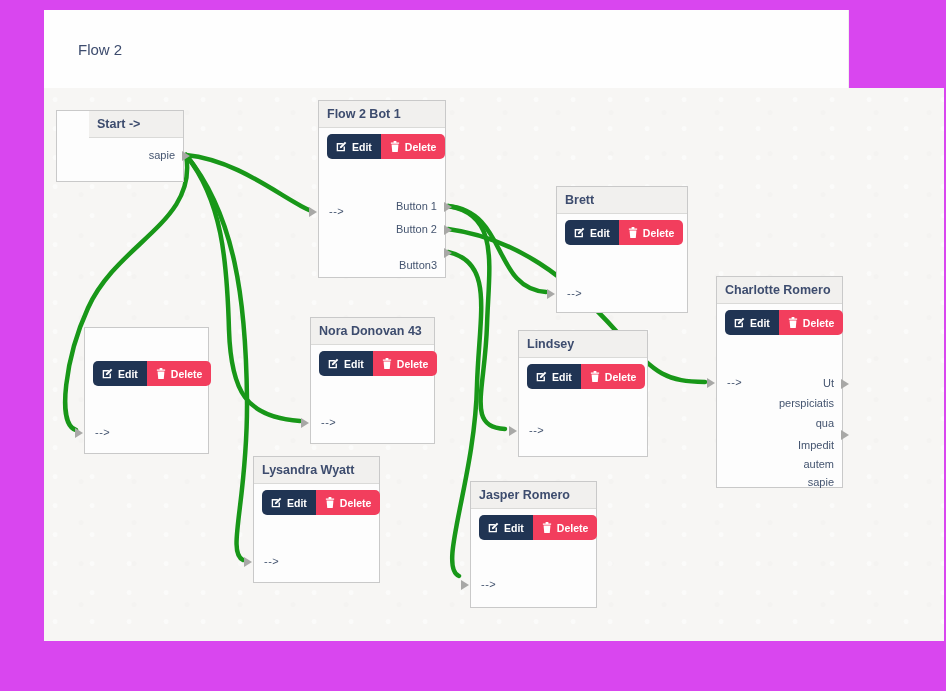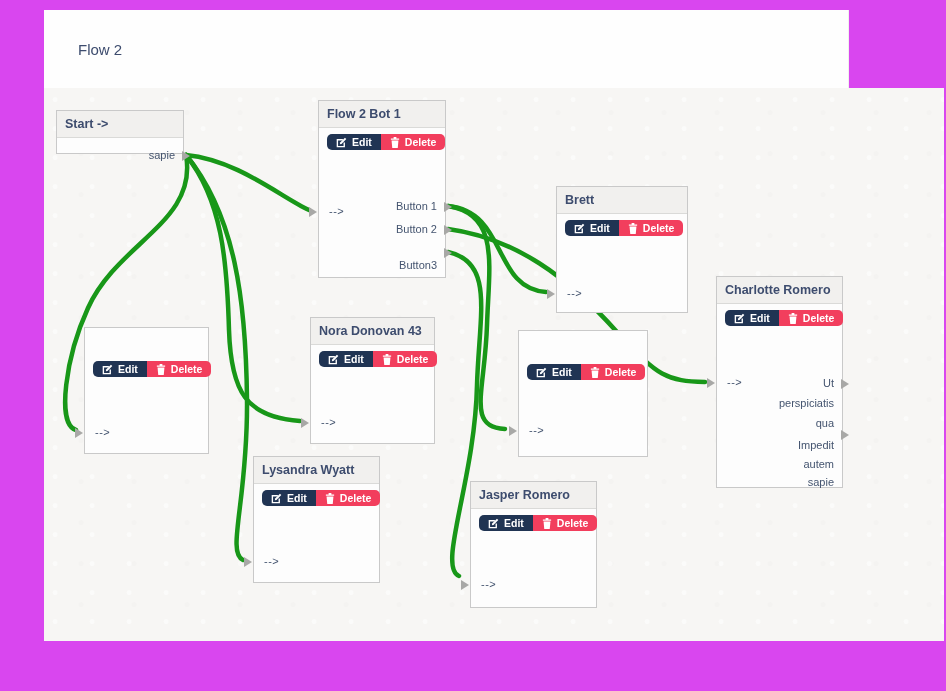--- a/index.html
+++ b/index.html
@@ -17,21 +17,21 @@
     background-size:37px 29px, 53px 41px;}
 
   #connector-layer{position:absolute;left:0;top:0;width:946px;height:691px;z-index:1;pointer-events:none;}
   #connector-layer path{pointer-events:stroke;}
 
   
   .node{position:absolute;z-index:2;background:#fdfdfd;border:1px solid #c9c9c9;box-sizing:border-box;}
   .node-header{height:26px;background:#f1f0ee;border-bottom:1px solid #dadad8;color:#3d4c6e;
     font-size:12.5px;font-weight:700;line-height:26px;padding:0 8px;white-space:nowrap;overflow:hidden;cursor:move;}
   .btn-row{position:absolute;left:8px;top:33px;display:flex;}
-  .btn{height:16px;display:flex;align-items:center;gap:5px;color:#fff;font-size:10.5px;font-weight:700;
+  .btn{height:25px;display:flex;align-items:center;gap:5px;color:#fff;font-size:10.5px;font-weight:700;
     padding:0 9px;cursor:pointer;border:none;font-family:"Liberation Sans",sans-serif;}
   .btn svg{display:block;}
   .btn.edit{background:#203453;border-radius:5px 0 0 5px;}
   .btn.del{background:#f23e5d;border-radius:0 5px 5px 0;}
   .inp-label{position:absolute;font-size:11px;color:#44546f;letter-spacing:.5px;}
   .out-label{position:absolute;right:8px;font-size:11px;color:#44546f;text-align:right;white-space:nowrap;}
   .port{position:absolute;width:0;height:0;border-top:5px solid transparent;border-bottom:5px solid transparent;
     border-left:8px solid #a8a8a6;cursor:crosshair;}
   .port.in{left:-10px;}
   .port.out{right:-7px;}
@@ -47,21 +47,21 @@
   <svg id="connector-layer" width="946" height="691" viewBox="0 0 946 691" xmlns="http://www.w3.org/2000/svg">
       <path d="M 186 155 C 238 160 282 198 309 210" fill="none" stroke="#189718" stroke-width="4.5" stroke-linecap="round"></path>
       <path d="M 186 155 C 198 222 118 242 88 308 C 66 356 56 424 76 430" fill="none" stroke="#189718" stroke-width="4.5" stroke-linecap="round"></path>
       <path d="M 186 155 C 222 200 227 260 229 330 C 231 392 246 417 300 421" fill="none" stroke="#189718" stroke-width="4.5" stroke-linecap="round"></path>
       <path d="M 186 155 C 235 215 246 300 247 400 C 248 500 226 552 243 560" fill="none" stroke="#189718" stroke-width="4.5" stroke-linecap="round"></path>
       <path d="M 448 206 C 508 212 492 288 546 292" fill="none" stroke="#189718" stroke-width="4.5" stroke-linecap="round"></path>
       <path d="M 448 206 C 500 214 489 265 487 325 C 485 392 466 427 505 429" fill="none" stroke="#189718" stroke-width="4.5" stroke-linecap="round"></path>
       <path d="M 448 229 C 515 238 568 277 617 332 C 657 377 668 381 705 382" fill="none" stroke="#189718" stroke-width="4.5" stroke-linecap="round"></path>
       <path d="M 448 252 C 495 262 479 315 477 385 C 475 480 437 567 459 576" fill="none" stroke="#189718" stroke-width="4.5" stroke-linecap="round"></path>
     </svg>
-<div class="node" style="left: 56px; top: 110px; width: 128px; height: 44px;">
+<div class="node" style="left: 56px; top: 110px; width: 128px; height: 72px; padding-left: 32px;">
       <div class="node-header">Start -&gt;</div>
       <span class="out-label" style="top: 38px;">sapie</span>
       <span class="port out" style="top: 40px;"></span>
     </div>
     <div class="node" style="left: 318px; top: 100px; width: 128px; height: 178px;">
       <div class="node-header">Flow 2 Bot 1</div>
       <div class="btn-row">
         <button class="btn edit">
           <svg width="11" height="11" viewBox="0 0 16 16">
             <path fill="#fff" d="M1 3h9v2H3v8h8V8h2v7H1z"></path>
@@ -166,20 +166,21 @@
           <svg width="10" height="11" viewBox="0 0 14 16">
             <path fill="#fff" d="M1 2h12v2H1zM5 0h4v2H5zM2 5h10l-1 11H3z"></path>
           </svg>
           <span>Delete</span>
         </button>
       </div>
       <span class="port in" style="top: 100px;"></span>
       <span class="inp-label" style="left: 10px; top: 98px;">--&gt;</span>
     </div>
     <div class="node" style="left: 518px; top: 330px; width: 130px; height: 127px;">
+      <div class="node-header">Lindsey</div>
       <div class="btn-row">
         <button class="btn edit">
           <svg width="11" height="11" viewBox="0 0 16 16">
             <path fill="#fff" d="M1 3h9v2H3v8h8V8h2v7H1z"></path>
             <path fill="#fff" d="M6 8l7-7 2 2-7 7-2.4.4z"></path>
           </svg>
           <span>Edit</span>
         </button>
         <button class="btn del">
           <svg width="10" height="11" viewBox="0 0 14 16">

